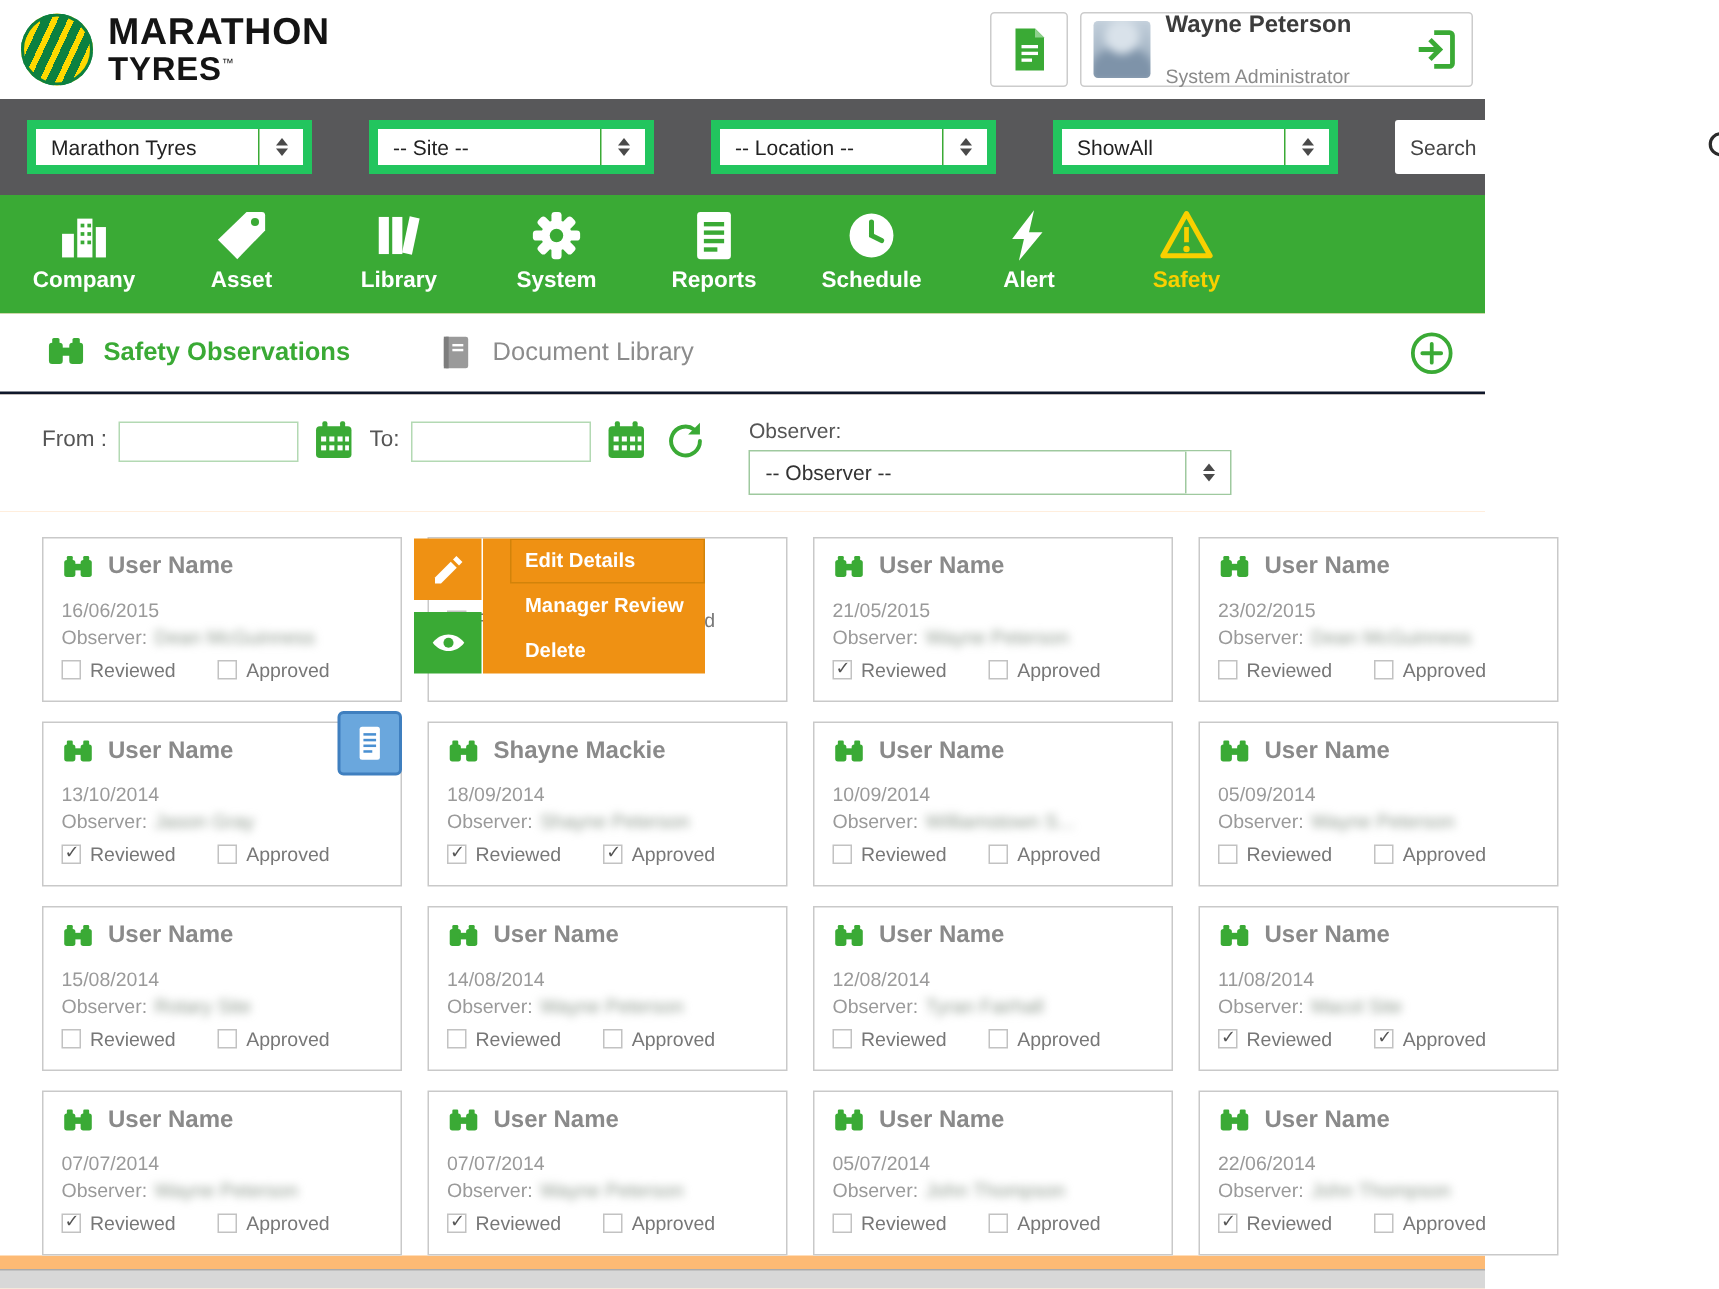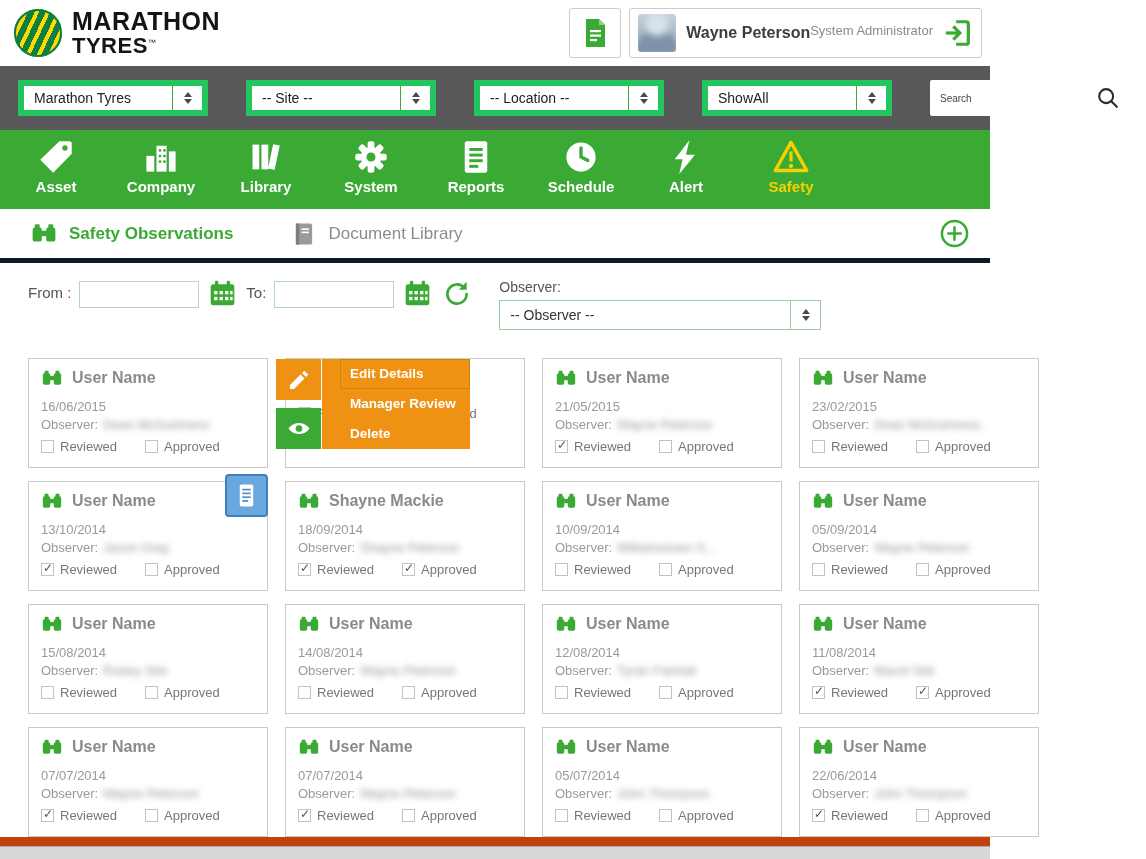--- a/index.html
+++ b/index.html
@@ -1,18 +1,18 @@
 <!DOCTYPE html>
 <html><head>
 <meta charset="utf-8">
 <style>
   * { margin:0; padding:0; box-sizing:border-box; }
   html,body { width:1146px; height:859px; }
   body { font-family:"Liberation Sans", sans-serif; background:#fff; overflow:hidden; }
-  .page { position:relative; width:990px; height:859px; background:#c2410c; }
+  .page { position:relative; width:990px; height:859px; background:#fdba74; }
 
   
   .header { height:66px; display:flex; align-items:center; justify-content:space-between; padding:0 8px 0 14px; background:#fff; }
   .logo { display:flex; align-items:center; gap:10px; }
   .logo-mark { width:48px; height:48px; border-radius:50%;
     background:repeating-linear-gradient(115deg,#ffd900 0 4px,#0c8040 4px 10px);
     box-shadow:inset 0 0 0 2px #0c8040; }
   .logo-text { line-height:1.02; font-weight:bold; color:#141414; letter-spacing:.5px; }
   .logo-text .l1 { font-size:25px; }
   .logo-text .l2 { font-size:22px; }
@@ -20,46 +20,46 @@
   .header-right { display:flex; align-items:stretch; gap:8px; }
   .doc-btn { width:52px; height:50px; border:1px solid #ccc; border-radius:3px; background:#fff; display:flex; align-items:center; justify-content:center; cursor:pointer; }
   .user-panel { height:50px; min-width:262px; border:1px solid #ccc; border-radius:3px; background:#fff; display:flex; align-items:center; gap:10px; padding:0 8px 0 8px; cursor:pointer; }
   .avatar-wrap { width:38px; height:38px; border-radius:3px; overflow:hidden; }
   .avatar-blur { width:46px; height:46px; margin:-4px;
     background:
       radial-gradient(circle at 50% 32%, #d9e2ea 0 28%, rgba(0,0,0,0) 30%),
       radial-gradient(circle at 50% 95%, #7e93a9 0 46%, rgba(0,0,0,0) 48%),
       linear-gradient(180deg,#c7d3de,#8ca0b4);
     filter:blur(3px); }
-  .user-text { display:flex; flex-direction:row; line-height:1.25; }
+  .user-text { display:flex; flex-direction:column; line-height:1.25;gap:16px; }
   .user-name { font-size:16px; font-weight:bold; color:#3c3c3c; }
   .user-role { font-size:13px; color:#8a8a8a; }
   .logout { margin-left:auto; display:flex; align-items:center; }
 
   
   .filter-bar { height:64px; background:#58585a; display:flex; align-items:center; padding:0 18px; gap:38px; }
   .dropdown { flex:0 0 190px; height:36px; background:#fff; border:6px solid #22c55e; display:flex; align-items:stretch; cursor:pointer; }
   .dropdown .val { flex:1; display:flex; align-items:center; padding:0 10px; font-size:14px; color:#222; white-space:nowrap; overflow:hidden; }
   .dd-arrow { width:30px; border-left:1px solid #3aaa35; display:flex; flex-direction:column; align-items:center; justify-content:center; gap:2px; background:#fff; }
   .tri-up { width:0; height:0; border-left:4px solid transparent; border-right:4px solid transparent; border-bottom:5px solid #4a4a4a; }
   .tri-down { width:0; height:0; border-left:4px solid transparent; border-right:4px solid transparent; border-top:5px solid #4a4a4a; }
   .search-box { flex:0 0 196px; height:36px; background:#fff; border-radius:2px; display:flex; align-items:center; }
-  .search-box input { flex:1; height:100%; border:none; outline:none; padding:0 10px; font-size:10px; font-family:"Liberation Sans",sans-serif; color:#222; background:transparent; }
+  .search-box input { flex:1; height:100%; border:none; outline:none; padding:0 10px; font-size:14px; font-family:"Liberation Sans",sans-serif; color:#222; background:transparent; }
   .search-box input::placeholder { color:#444; }
   .search-icon { width:36px; display:flex; align-items:center; justify-content:center; cursor:pointer; }
 
   
   .main-nav { height:79px; background:#3aaa35; display:flex; align-items:flex-start; padding:9px 0 0 16px; gap:25px; }
   .nav-item { width:80px; display:flex; flex-direction:column; align-items:center; gap:3px; cursor:pointer; }
   .nav-item svg { height:36px; width:36px; }
   .nav-item .lbl { color:#fff; font-size:15px; font-weight:bold; }
   .nav-item.active .lbl { color:#f8d000; }
 
   
-  .sub-nav { height:54px; display:flex; align-items:center; padding:0 20px 0 30px; border-bottom:5px solid #0f172a; background:#fff; }
+  .sub-nav { height:54px; display:flex; align-items:center; padding:0 20px 0 30px; border-bottom:2px solid #0f172a; background:#fff; }
   .subnav-item { display:flex; align-items:center; gap:11px; margin-right:58px; font-size:17px; font-weight:bold; cursor:pointer; }
   .subnav-item.active { color:#3aaa35; }
   .subnav-item.inactive { color:#8c8c8c; font-weight:normal; }
   .plus-btn { margin-left:auto; cursor:pointer; display:flex; align-items:center; }
 
   
   .filters-row { height:78px; padding:16px 0 0 28px; display:flex; align-items:flex-start; background:#fff; }
   .f-label { font-size:15px; color:#555; margin-top:5px; }
   .date-input { width:120px; height:27px; border:1px solid #b3d9b3; margin:2px 8px 0 8px; padding:0 6px; font-size:13px; font-family:"Liberation Sans",sans-serif; outline:none; }
   .cal-btn, .refresh-btn { margin:1px 10px 0 2px; cursor:pointer; display:flex; }
@@ -176,40 +176,40 @@
           <circle cx="12" cy="12" r="7.5" fill="none" stroke="#2b2b2b" stroke-width="2.3"></circle>
           <path d="M17.5 17.5l6 6" stroke="#2b2b2b" stroke-width="2.3" stroke-linecap="round"></path>
         </svg>
       </span>
     </div>
   </div>
 
   <div class="main-nav">
     <div class="nav-item">
       <svg viewBox="0 0 32 32">
-        <path d="M19 2h9a2 2 0 0 1 2 2v9L13.5 30 2 18.5 19 2z" fill="#fff"></path>
-        <circle cx="24" cy="8" r="2.4" fill="#3aaa35"></circle>
-      </svg>
-      <span class="lbl">Asset</span>
-    </div>
-    <div class="nav-item">
-      <svg viewBox="0 0 32 32">
         <rect x="3" y="15" width="7" height="14" fill="#fff"></rect>
         <rect x="12" y="6" width="9" height="23" fill="#fff"></rect>
         <rect x="23" y="11" width="6" height="18" fill="#fff"></rect>
         <g fill="#3aaa35">
           <rect x="14" y="9" width="2.2" height="2.2"></rect>
             <rect x="18" y="9" width="2.2" height="2.2"></rect>
           <rect x="14" y="14" width="2.2" height="2.2"></rect>
             <rect x="18" y="14" width="2.2" height="2.2"></rect>
           <rect x="14" y="19" width="2.2" height="2.2"></rect>
             <rect x="18" y="19" width="2.2" height="2.2"></rect>
         </g>
       </svg>
       <span class="lbl">Company</span>
+    </div>
+    <div class="nav-item">
+      <svg viewBox="0 0 32 32">
+        <path d="M19 2h9a2 2 0 0 1 2 2v9L13.5 30 2 18.5 19 2z" fill="#fff"></path>
+        <circle cx="24" cy="8" r="2.4" fill="#3aaa35"></circle>
+      </svg>
+      <span class="lbl">Asset</span>
     </div>
     <div class="nav-item">
       <svg viewBox="0 0 32 32">
         <rect x="4" y="5" width="6" height="22" fill="#fff"></rect>
         <rect x="12" y="5" width="6" height="22" fill="#fff"></rect>
         <rect x="20" y="5" width="6" height="22" fill="#fff" transform="rotate(12 23 16)"></rect>
       </svg>
       <span class="lbl">Library</span>
     </div>
     <div class="nav-item">

